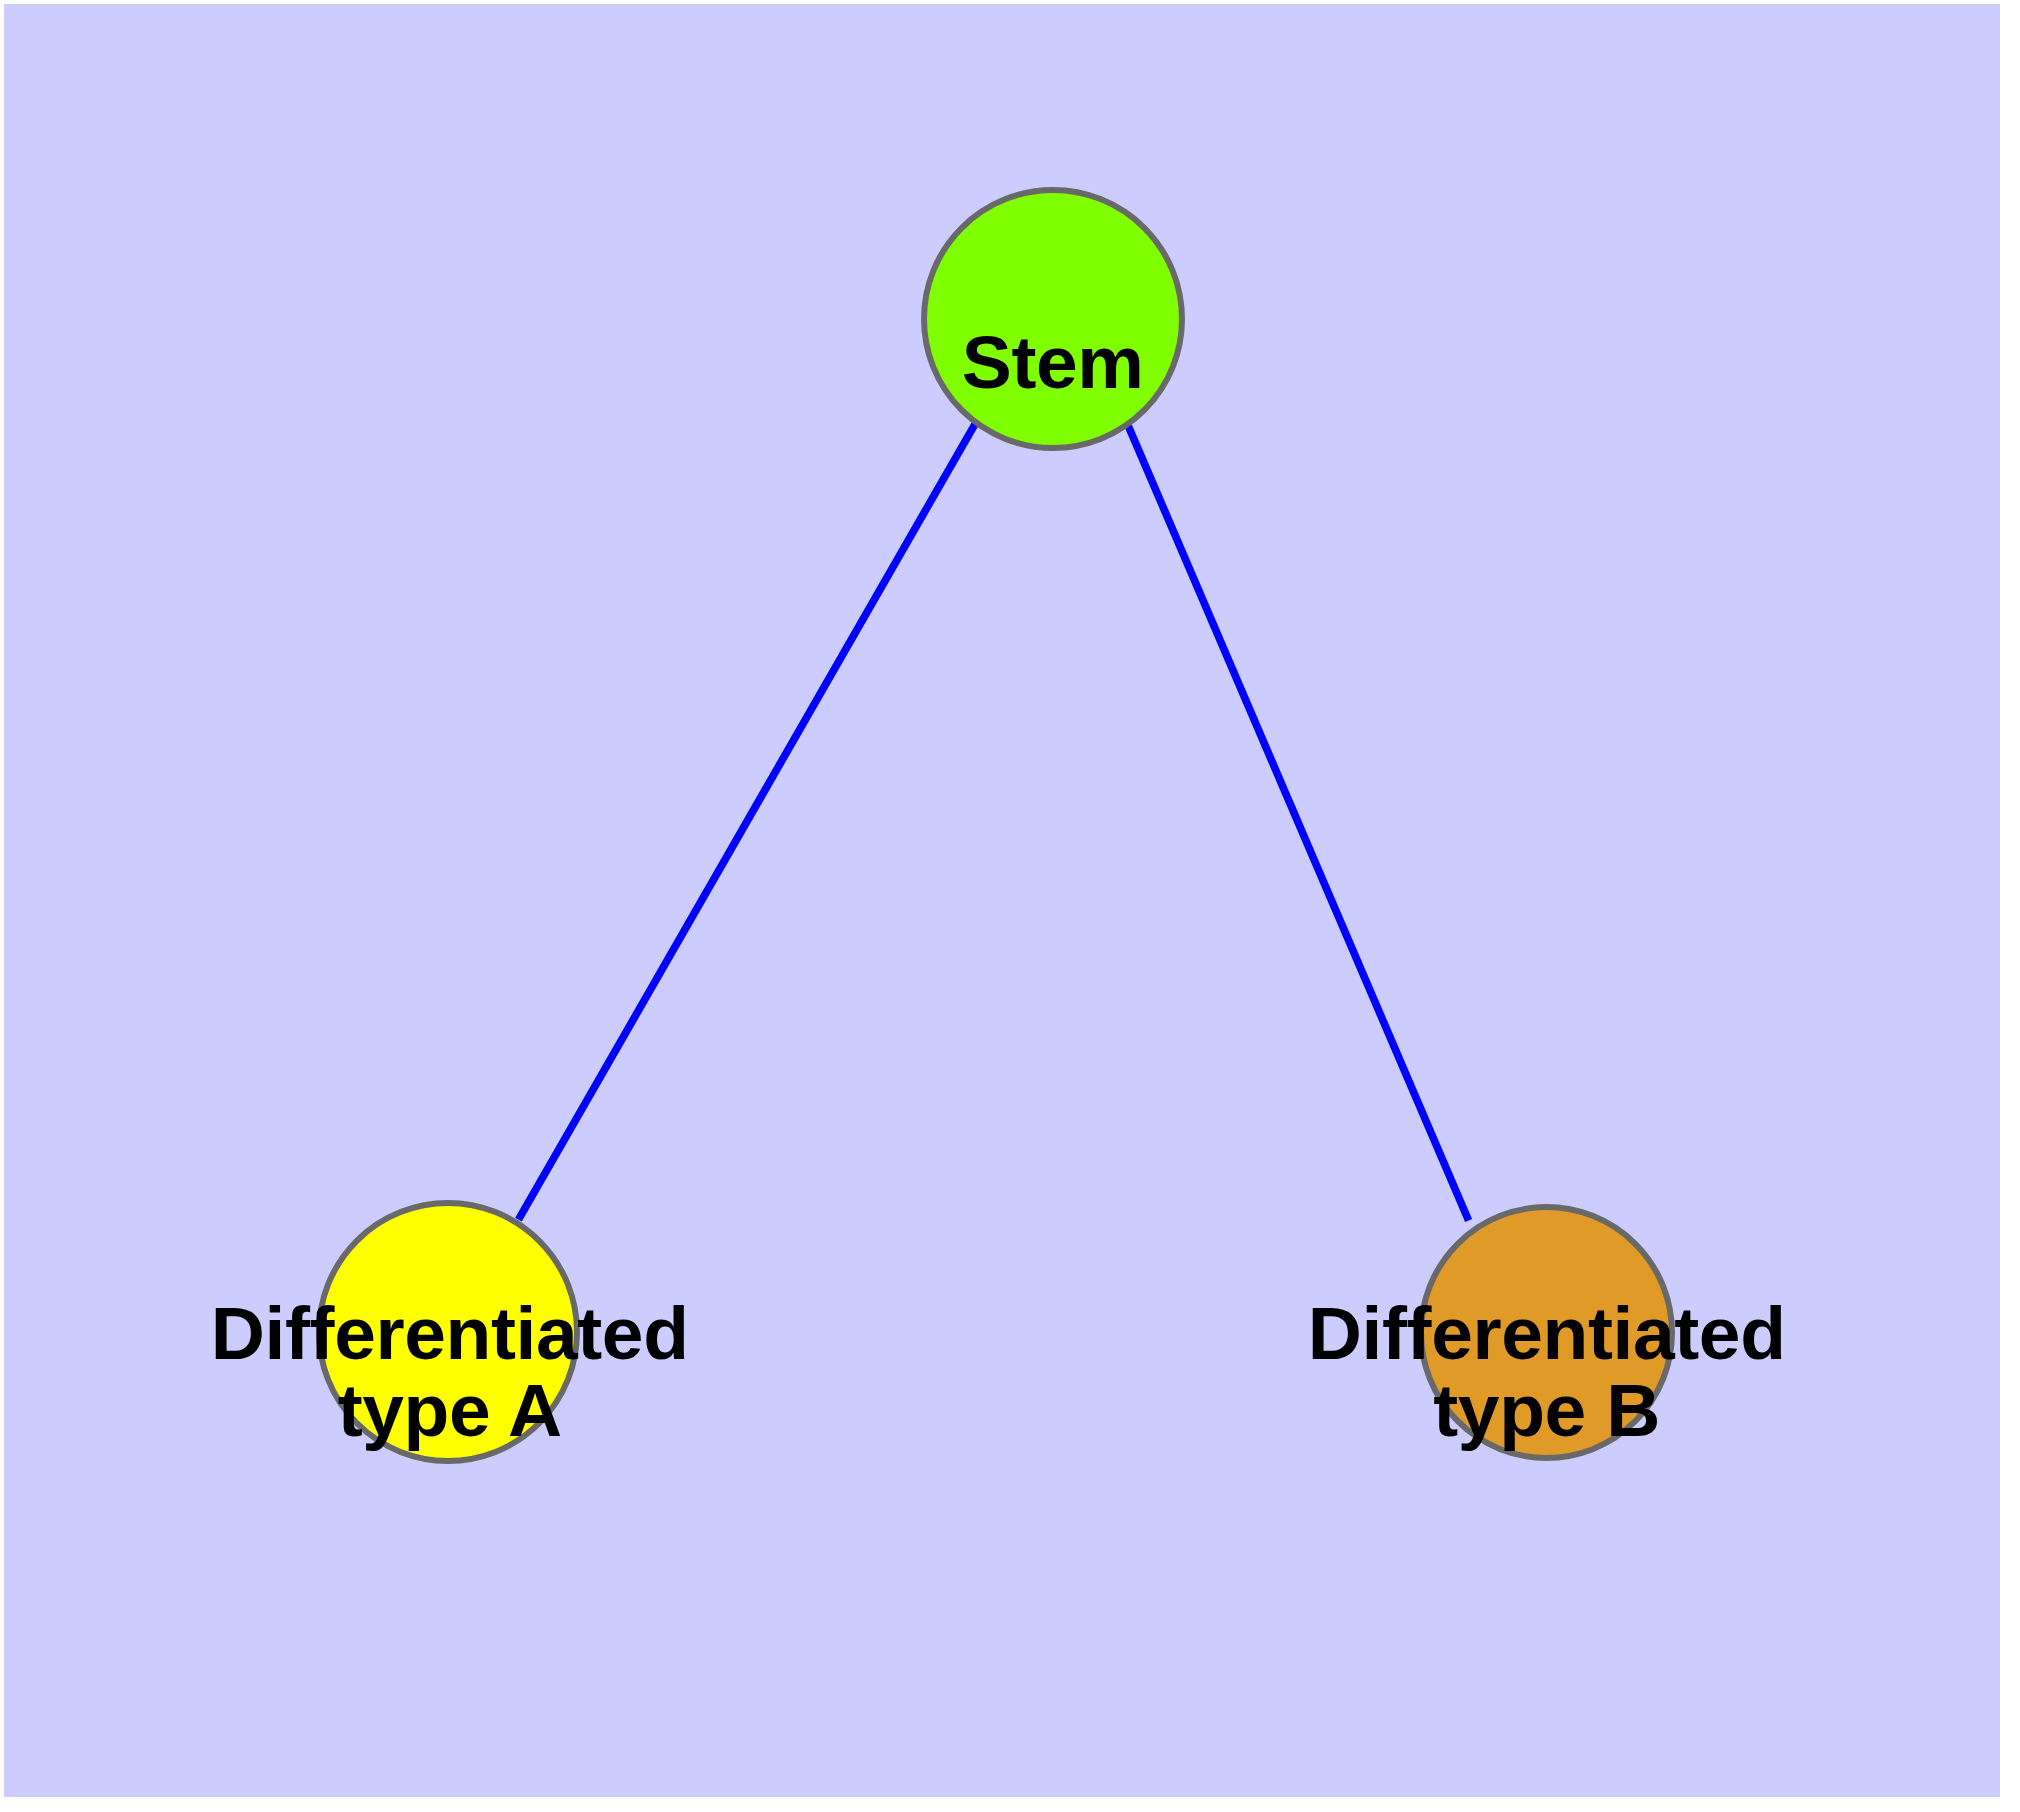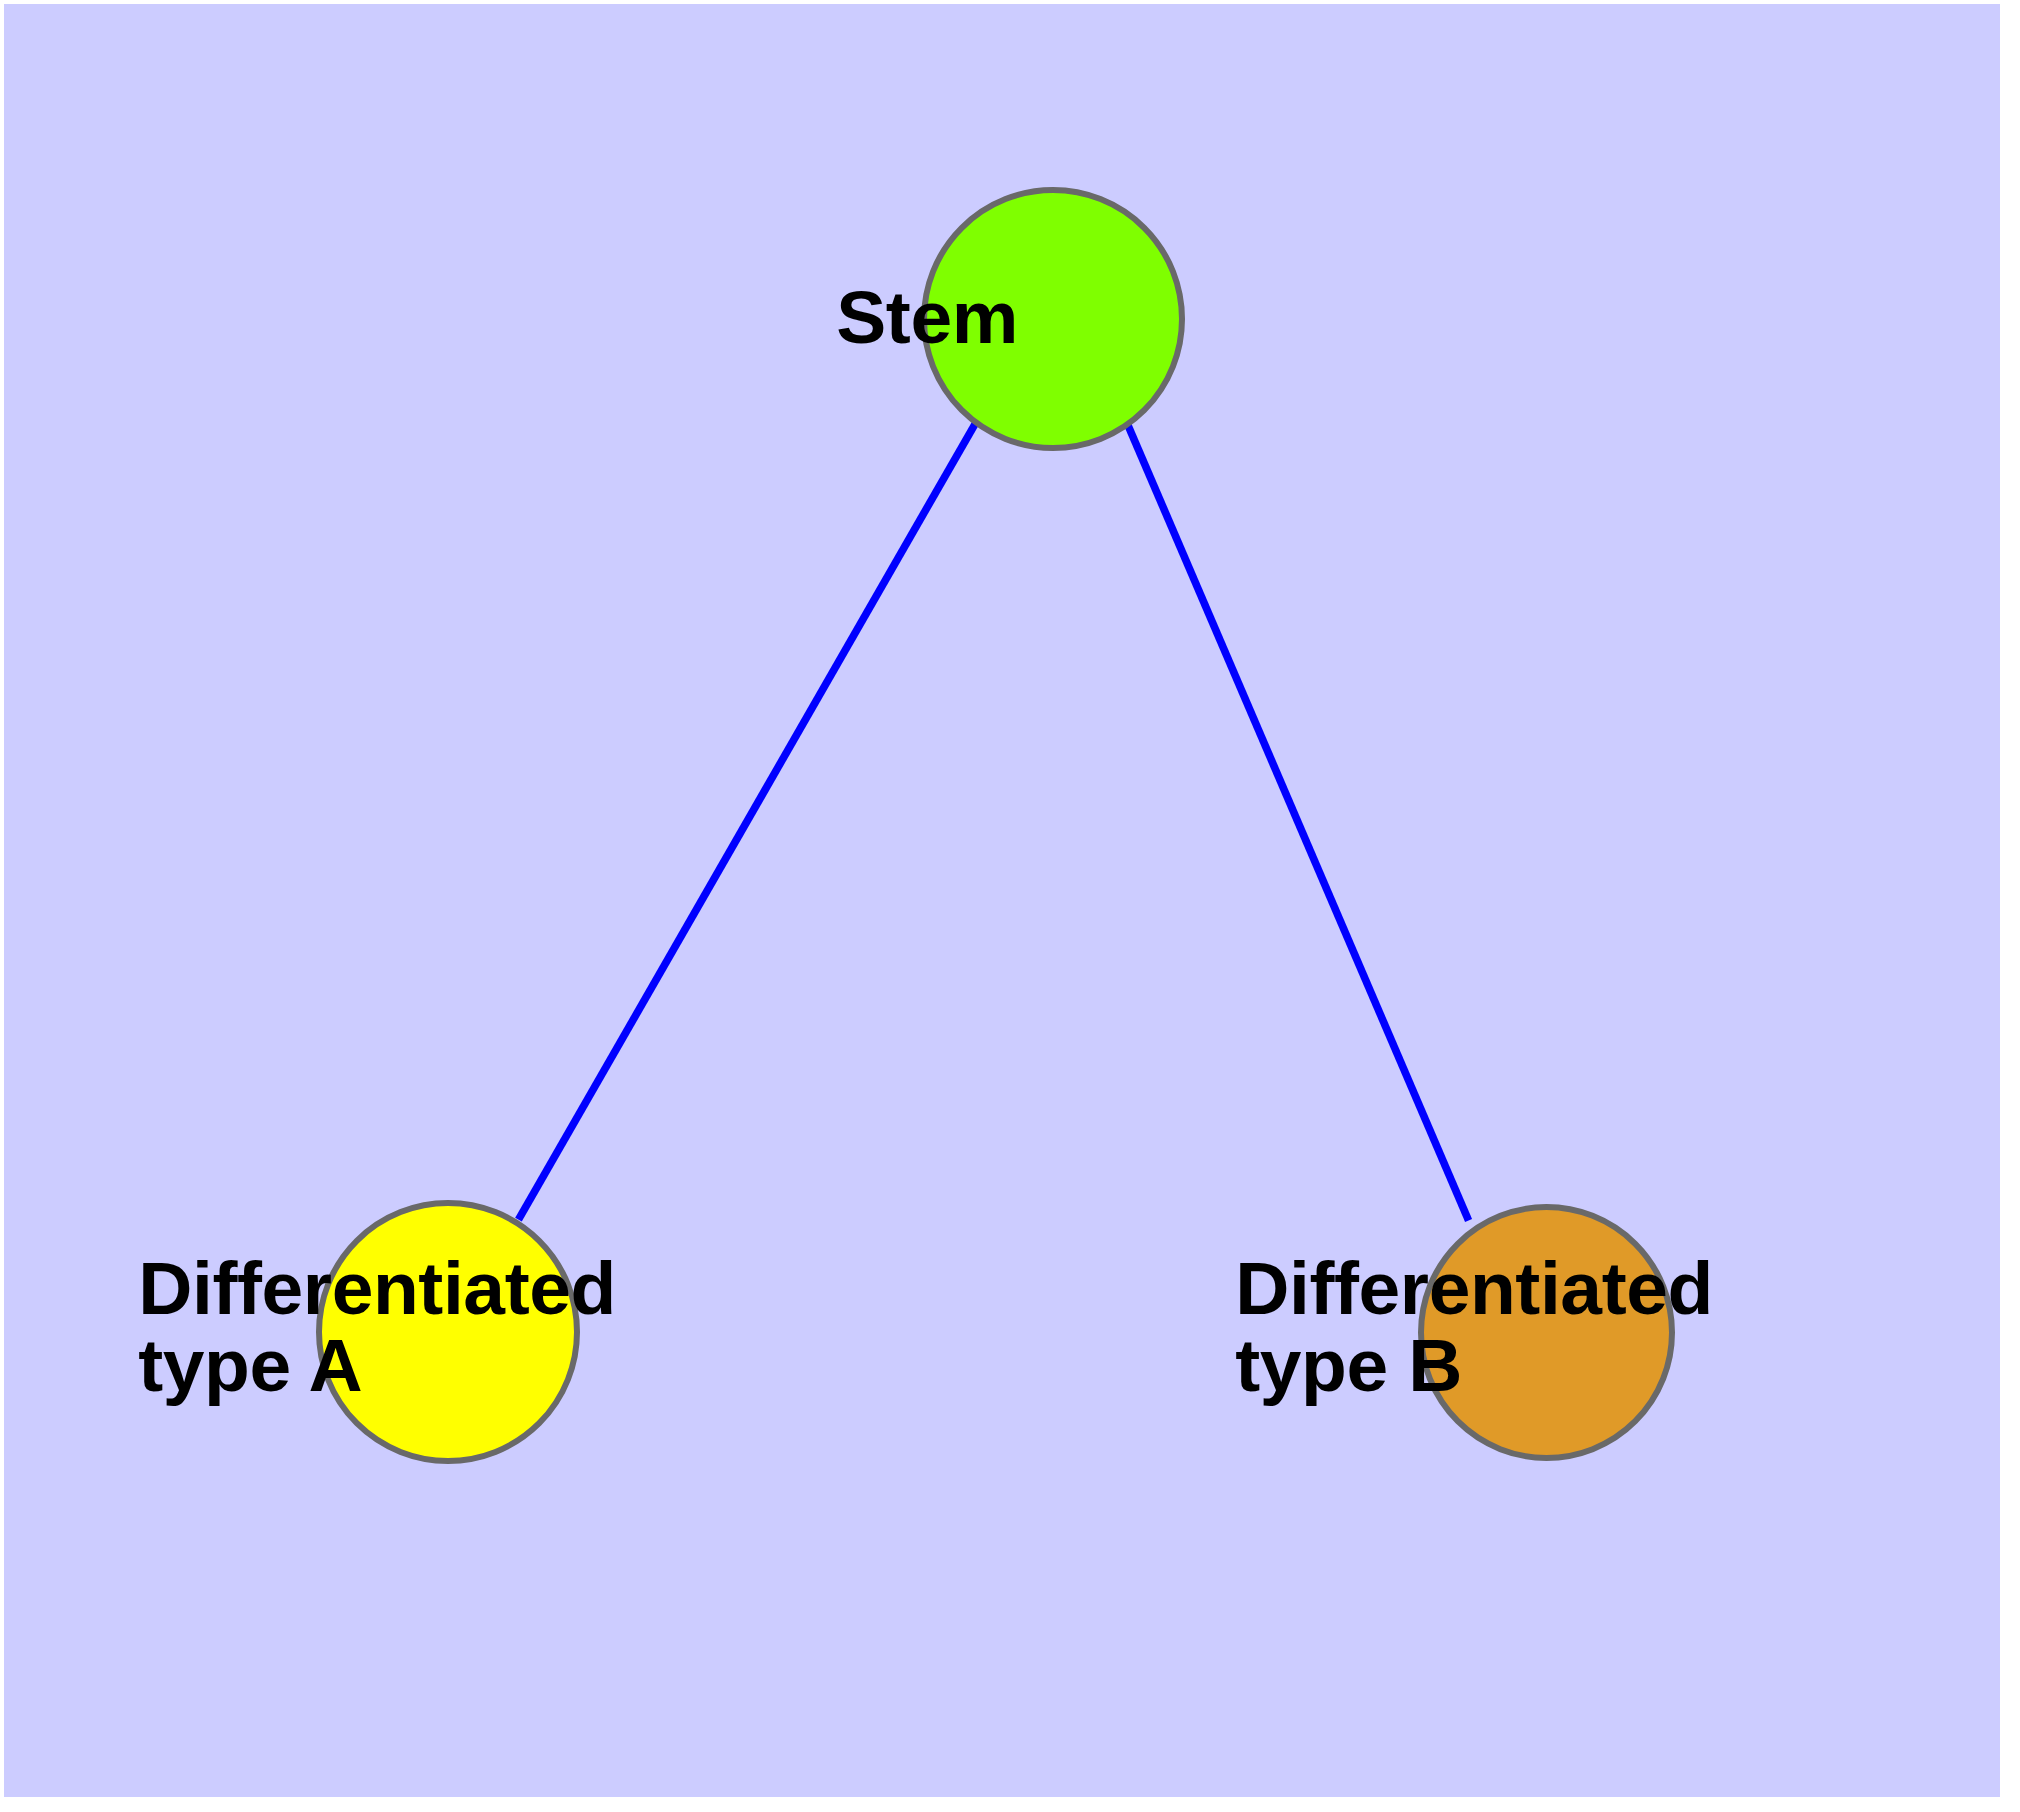--- a/index.html
+++ b/index.html
@@ -43,27 +43,29 @@
     height: 1793px;
   }
   .node {
     position: absolute;
     border-radius: 50%;
     box-sizing: border-box;
     border: 6px solid #696969;
   }
   .node-label {
     position: absolute;
+    text-align: center;
     color: #000000;
     font-weight: bold;
     font-family: "Liberation Sans", sans-serif;
     line-height: 1.02;
     white-space: pre;
     letter-spacing: -0.4px;
     pointer-events: none;
+    margin-top: 45px;
   }
 
   
   #node-stem {
     left: 917px;
     top: 183px;
     width: 264px;
     height: 264px;
     background: #7fff00;
   }

